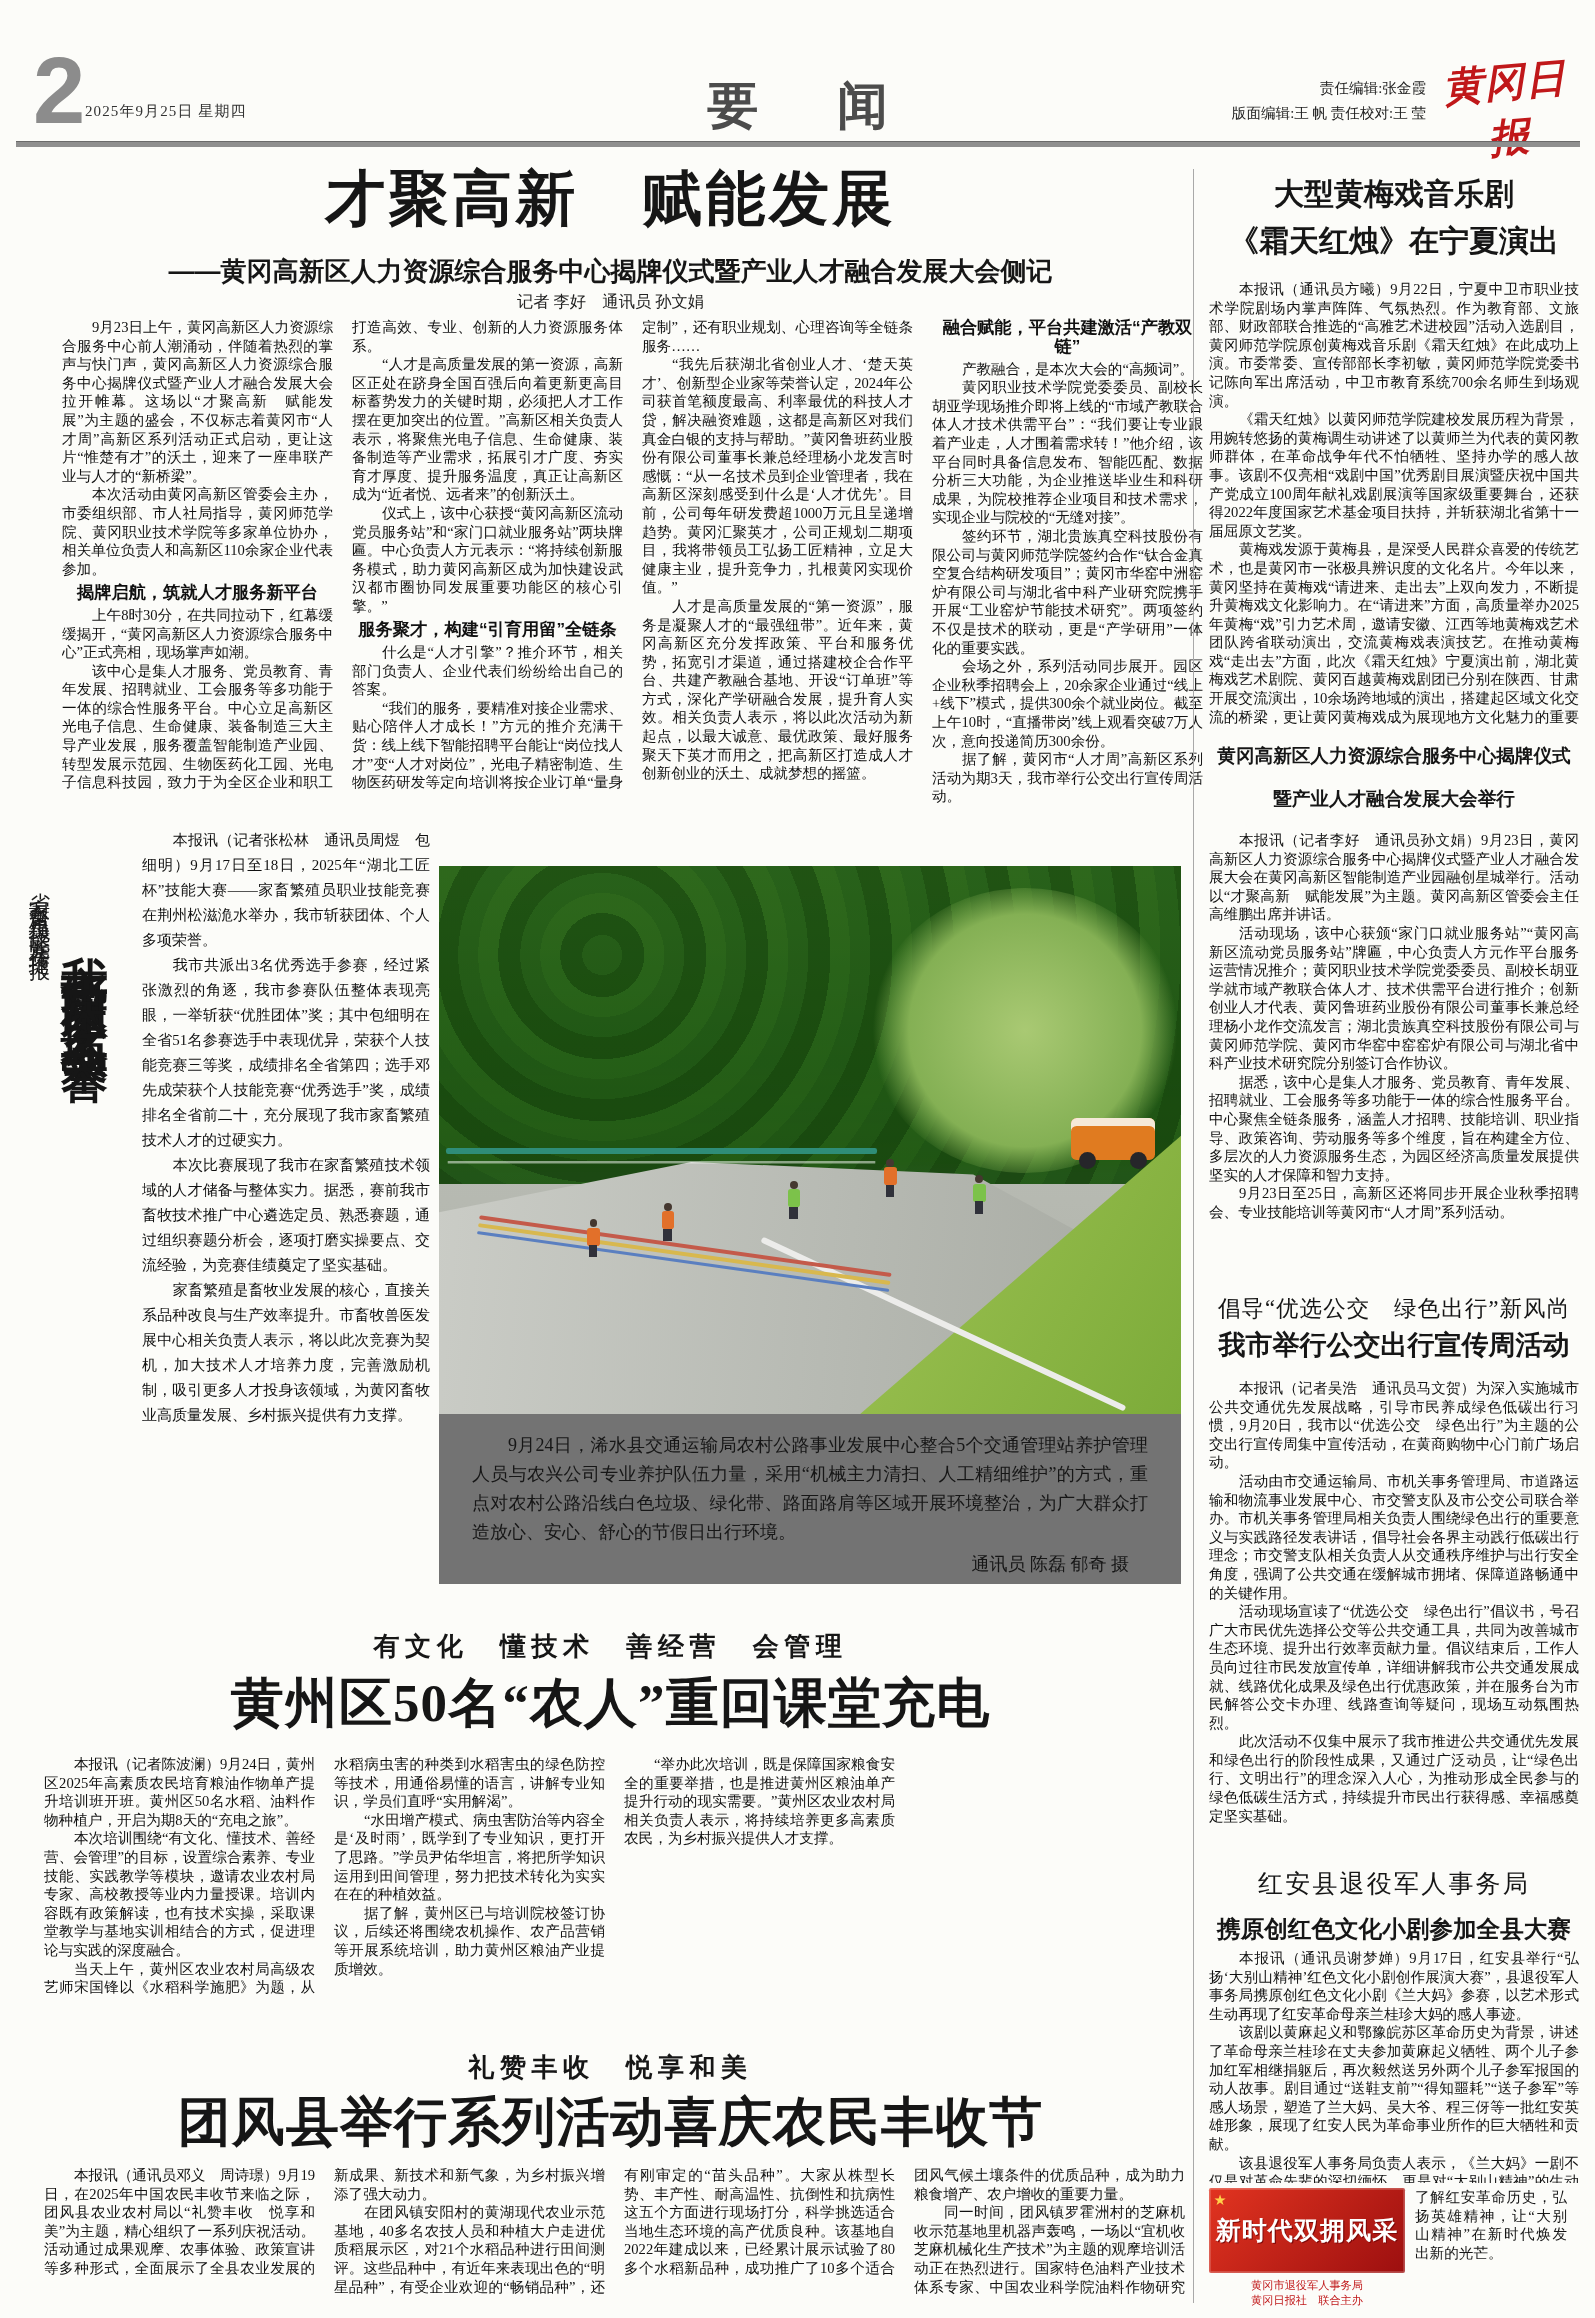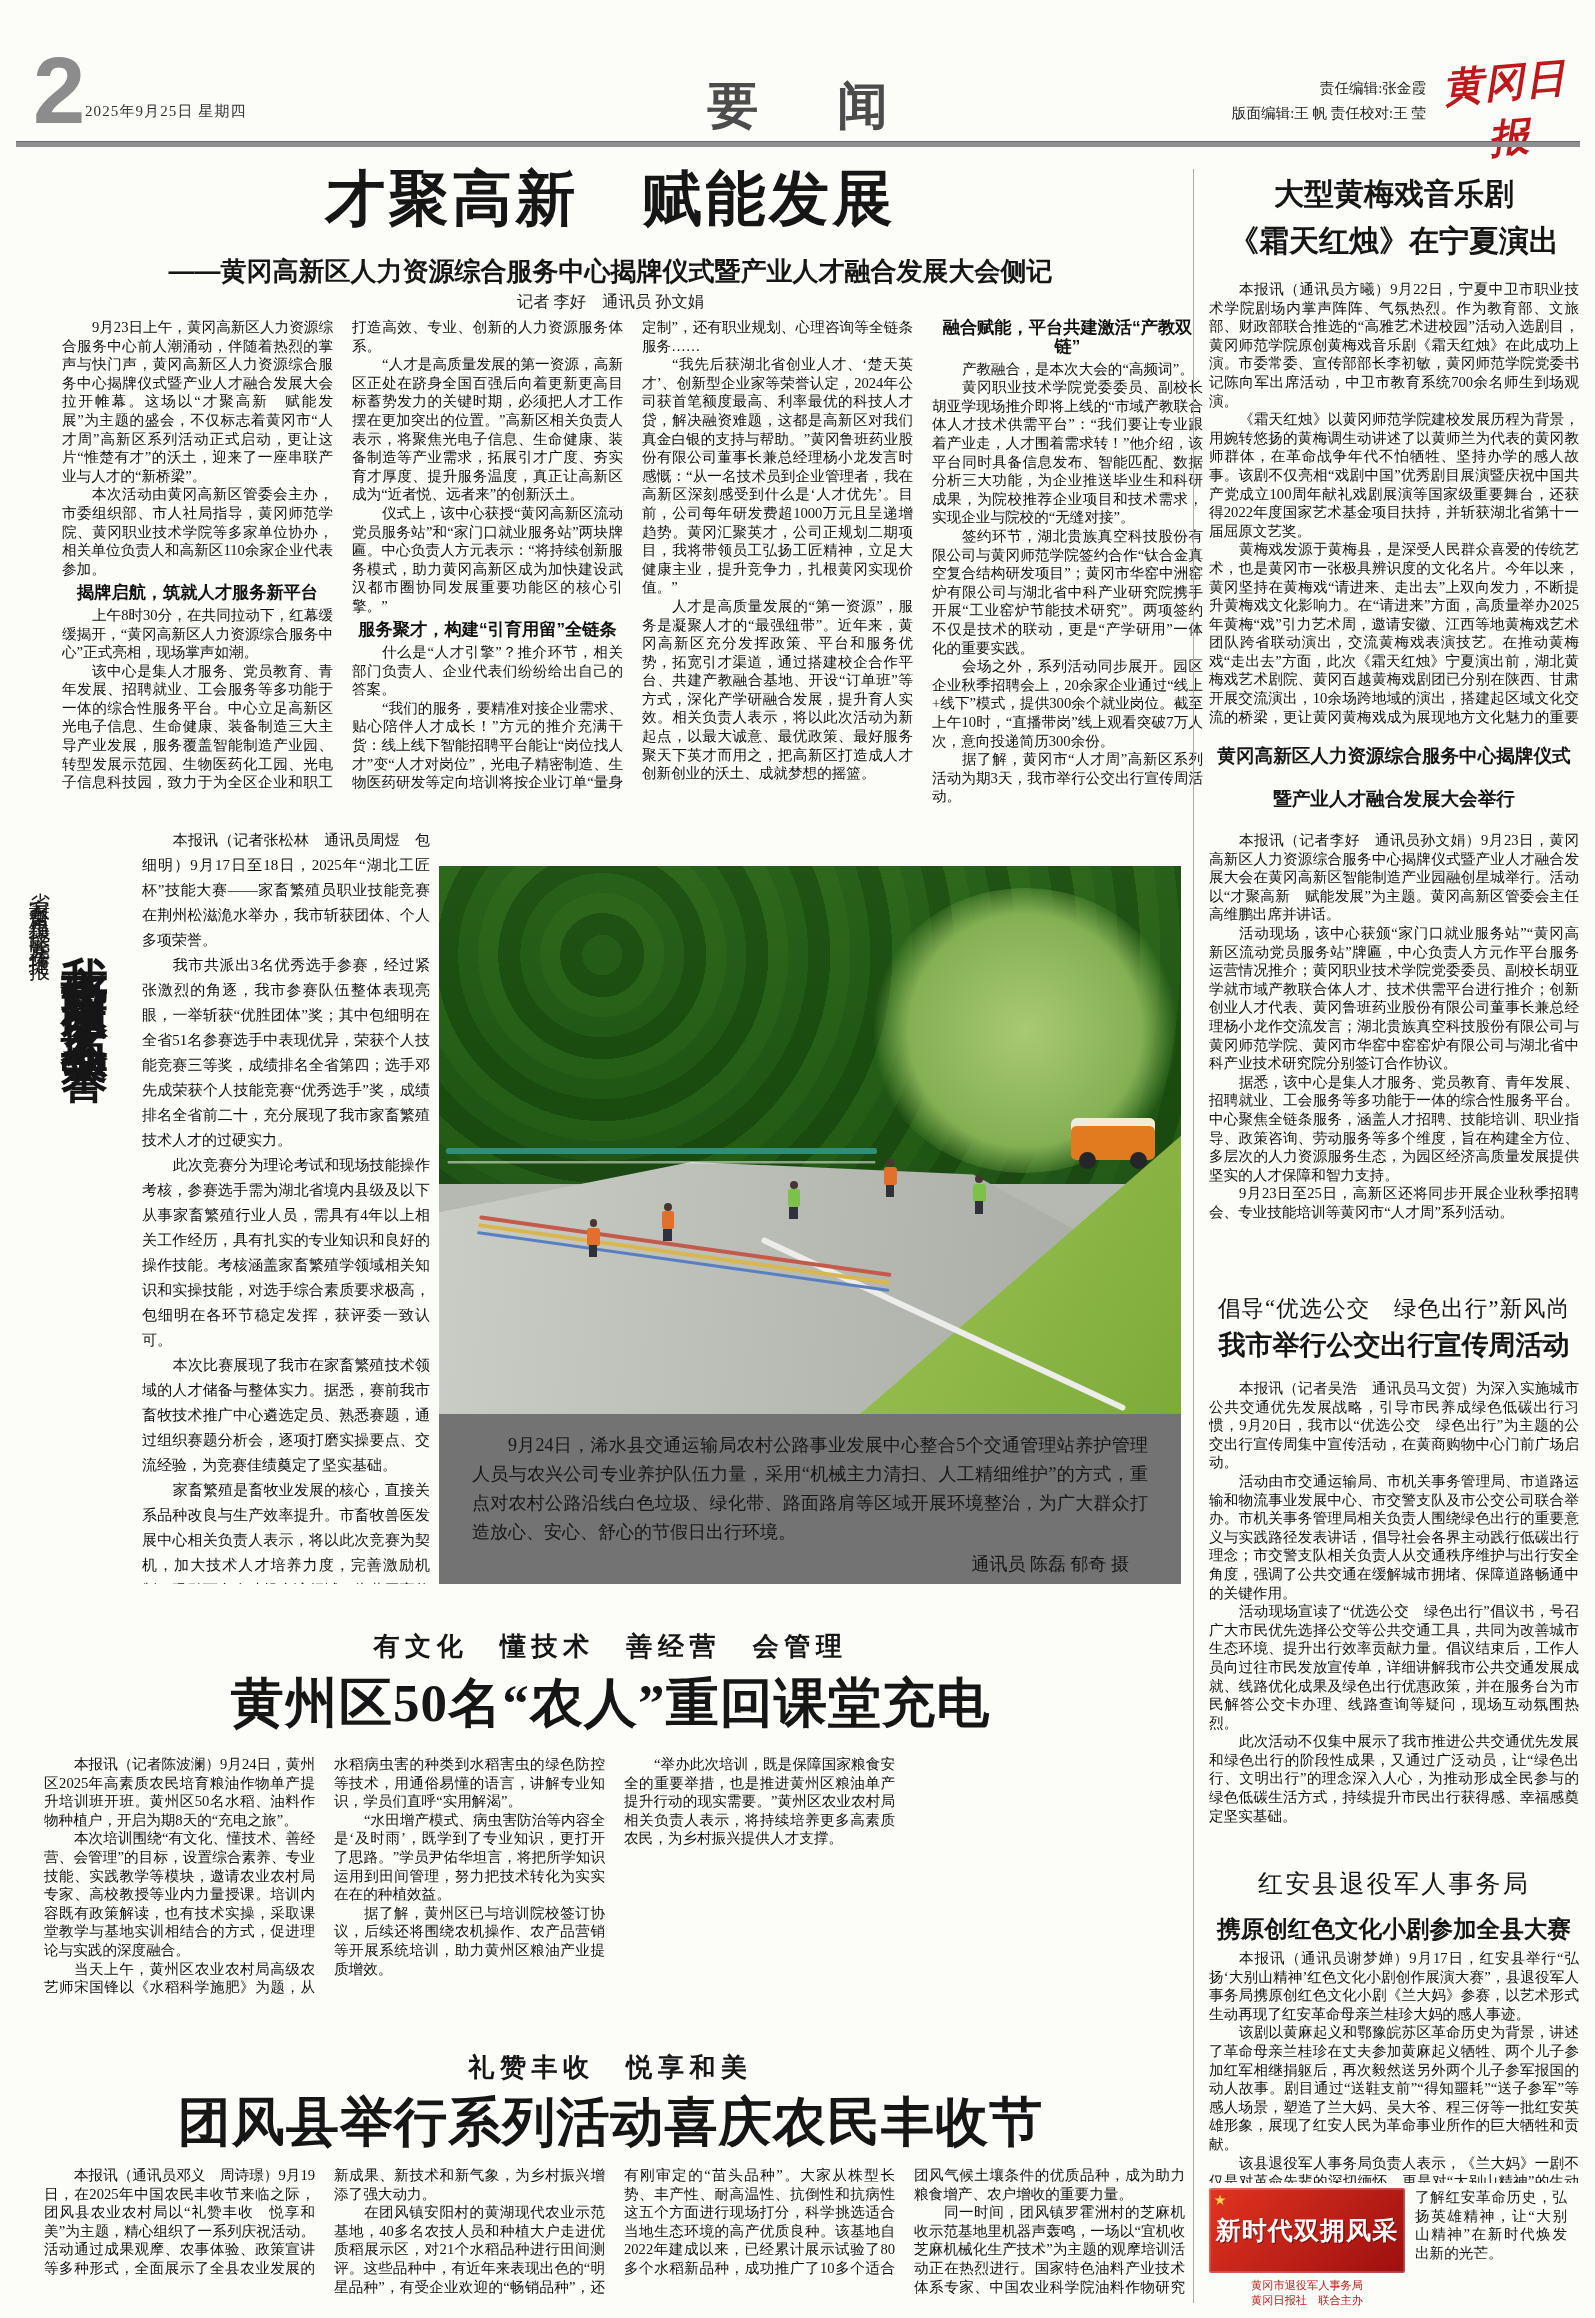--- a/index.html
+++ b/index.html
@@ -138,21 +138,20 @@
       <p class="p">会场之外，系列活动同步展开。园区企业秋季招聘会上，20余家企业通过“线上+线下”模式，提供300余个就业岗位。截至上午10时，“直播带岗”线上观看突破7万人次，意向投递简历300余份。</p>
       <p class="p">据了解，黄冈市“人才周”高新区系列活动为期3天，我市举行公交出行宣传周活动。</p>
     </div>
 
   <div class="abs vert" id="left-kicker">省家畜繁殖员技能竞赛传捷报</div>
   <div class="abs vert" id="left-title">我市斩获团体个人多项荣誉</div>
   <div class="abs art-body clip" id="left-body">
 
   <p class="p">本报讯（记者张松林　通讯员周煜　包细明）9月17日至18日，2025年“湖北工匠杯”技能大赛——家畜繁殖员职业技能竞赛在荆州松滋洈水举办，我市斩获团体、个人多项荣誉。</p>
       <p class="p">我市共派出3名优秀选手参赛，经过紧张激烈的角逐，我市参赛队伍整体表现亮眼，一举斩获“优胜团体”奖；其中包细明在全省51名参赛选手中表现优异，荣获个人技能竞赛三等奖，成绩排名全省第四；选手邓先成荣获个人技能竞赛“优秀选手”奖，成绩排名全省前二十，充分展现了我市家畜繁殖技术人才的过硬实力。</p>
-      <p class="p">此次竞赛分为理论考试和现场技能操作考核，参赛选手需为湖北省境内县级及以下从事家畜繁殖行业人员，需具有4年以上相关工作经历，具有扎实的专业知识和良好的操作技能。考核涵盖家畜繁殖学领域相关知识和实操技能，对选手综合素质要求极高，包细明在各环节稳定发挥，获评委一致认可。</p>
       <p class="p">本次比赛展现了我市在家畜繁殖技术领域的人才储备与整体实力。据悉，赛前我市畜牧技术推广中心遴选定员、熟悉赛题，通过组织赛题分析会，逐项打磨实操要点、交流经验，为竞赛佳绩奠定了坚实基础。</p>
       <p class="p">家畜繁殖是畜牧业发展的核心，直接关系品种改良与生产效率提升。市畜牧兽医发展中心相关负责人表示，将以此次竞赛为契机，加大技术人才培养力度，完善激励机制，吸引更多人才投身该领域，为黄冈畜牧业高质量发展、乡村振兴提供有力支撑。</p>
     </div>
 
   <div class="abs" id="photo">
     <div class="ph-trees"></div>
     <div class="ph-canopy"></div>
     <div class="ph-road"></div>
     <div class="ph-verge"></div>
     <div class="ph-edge"></div>

